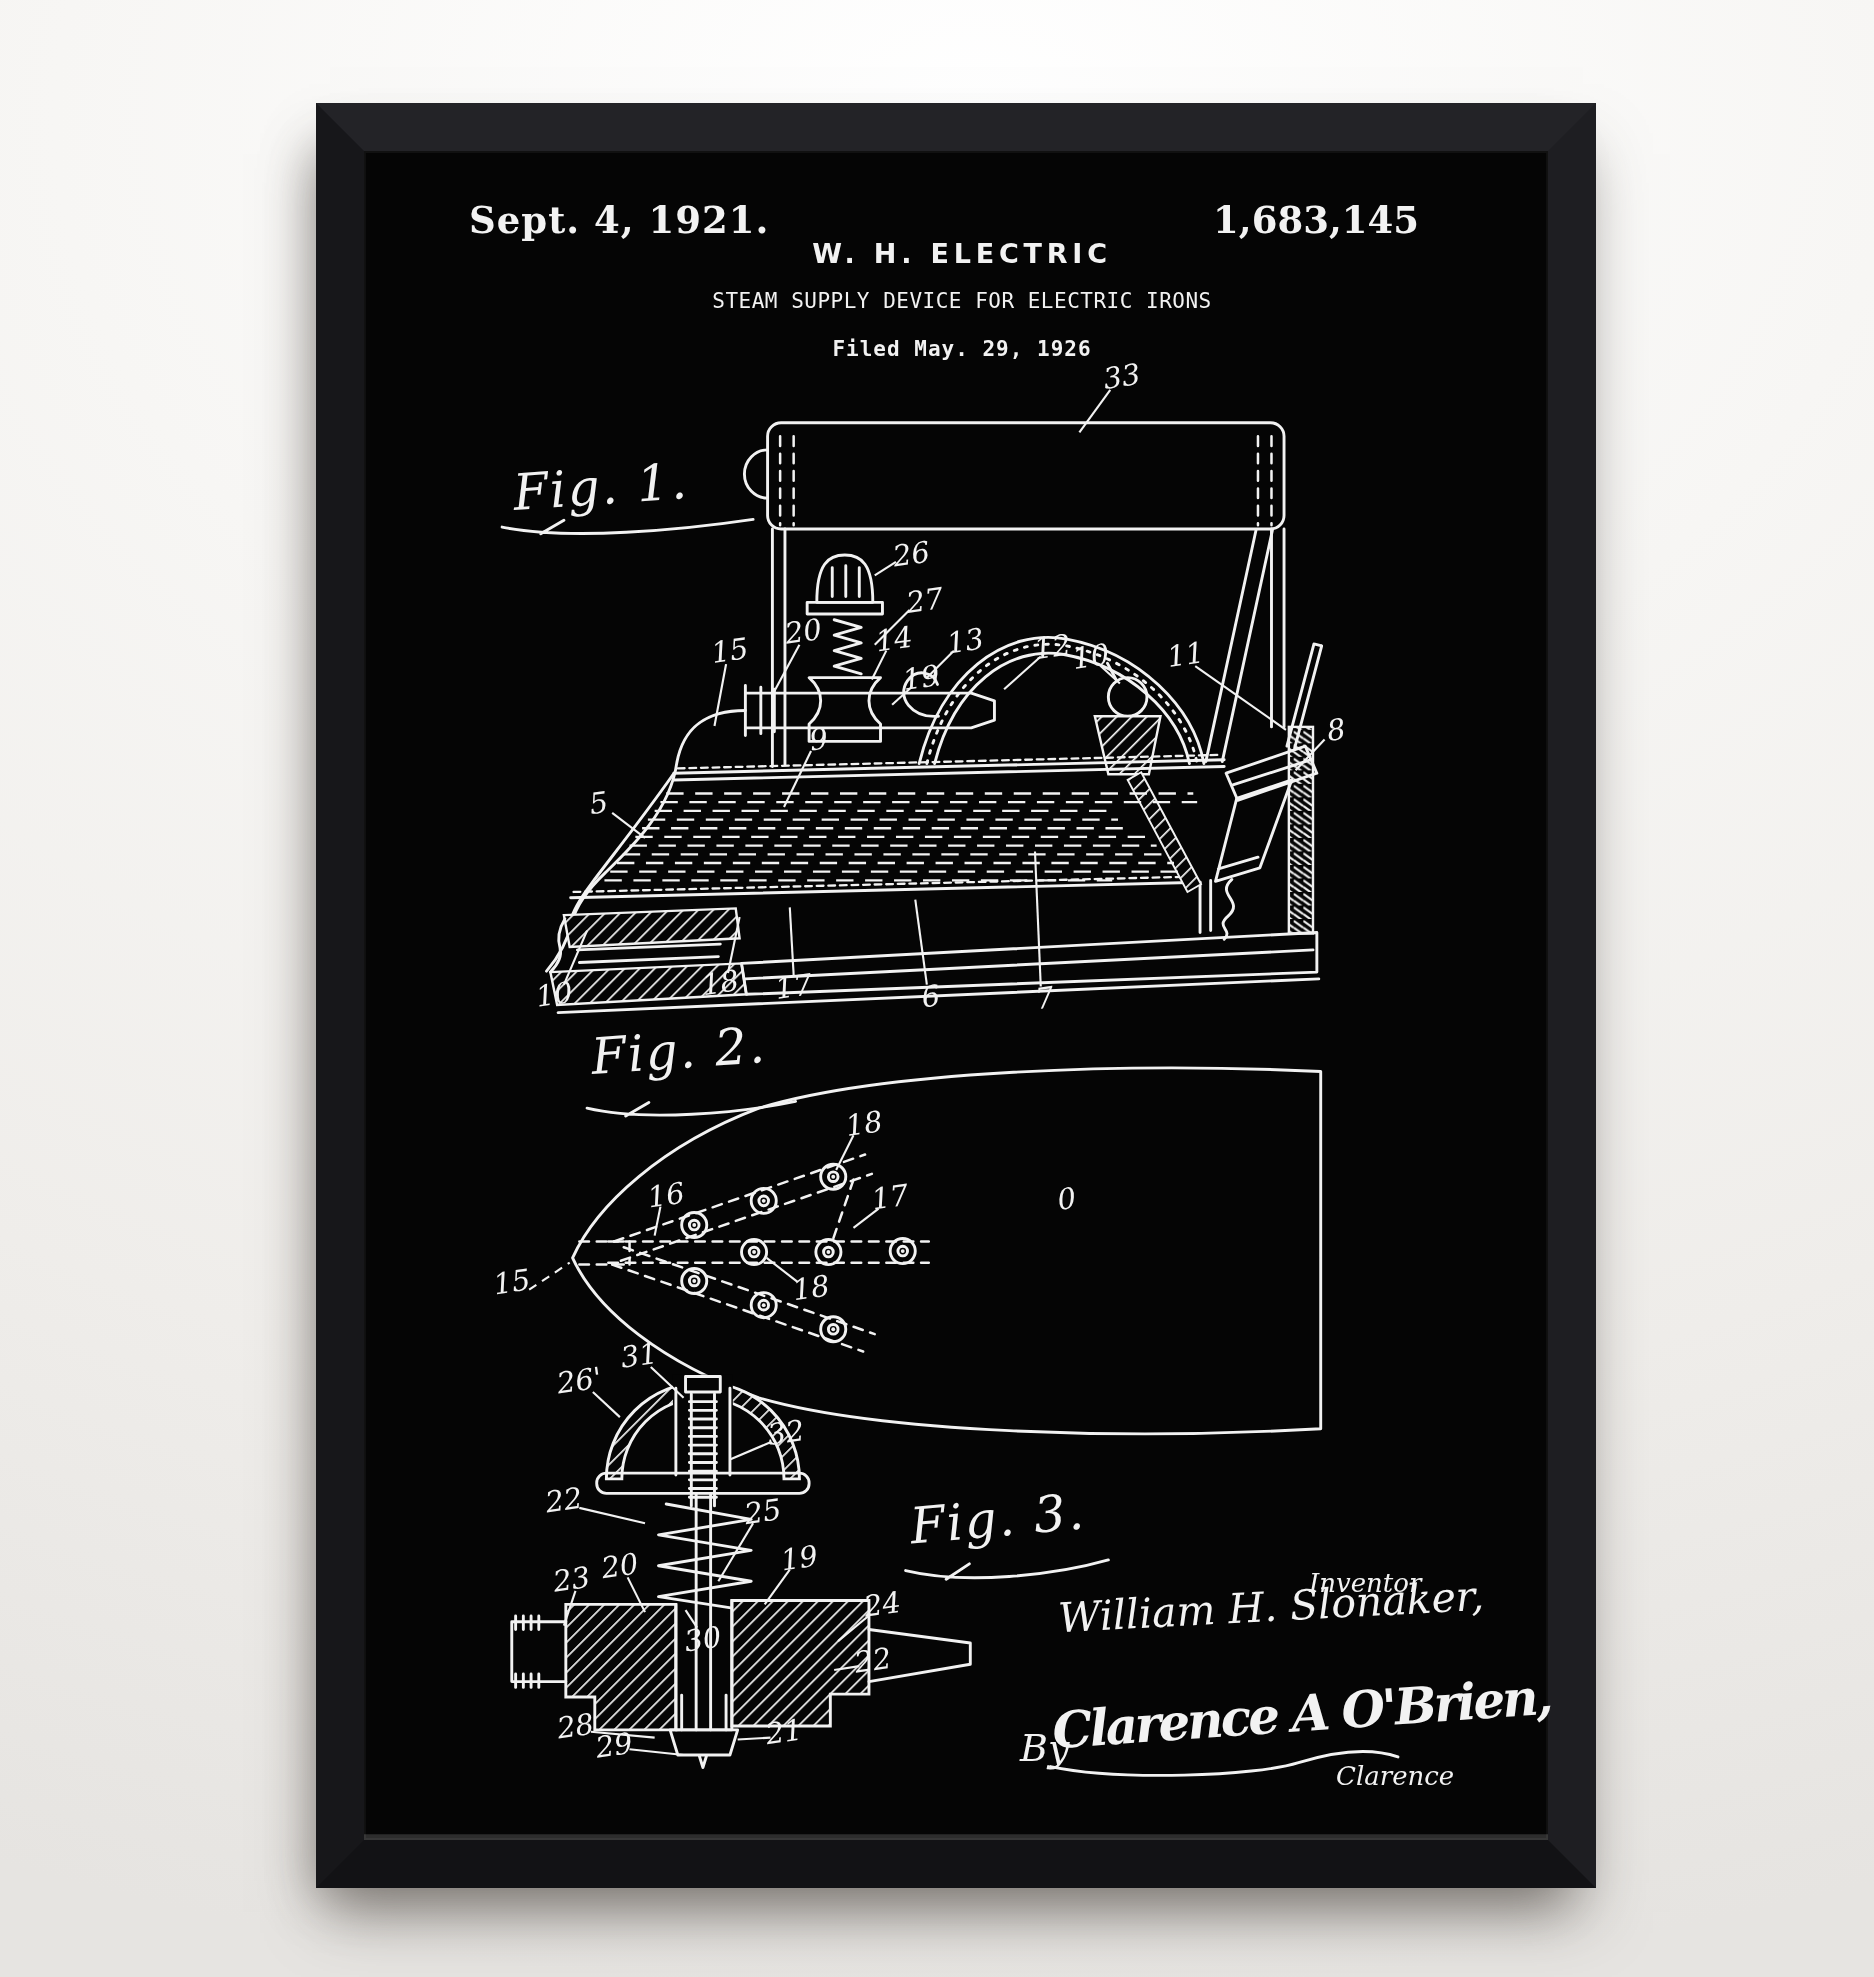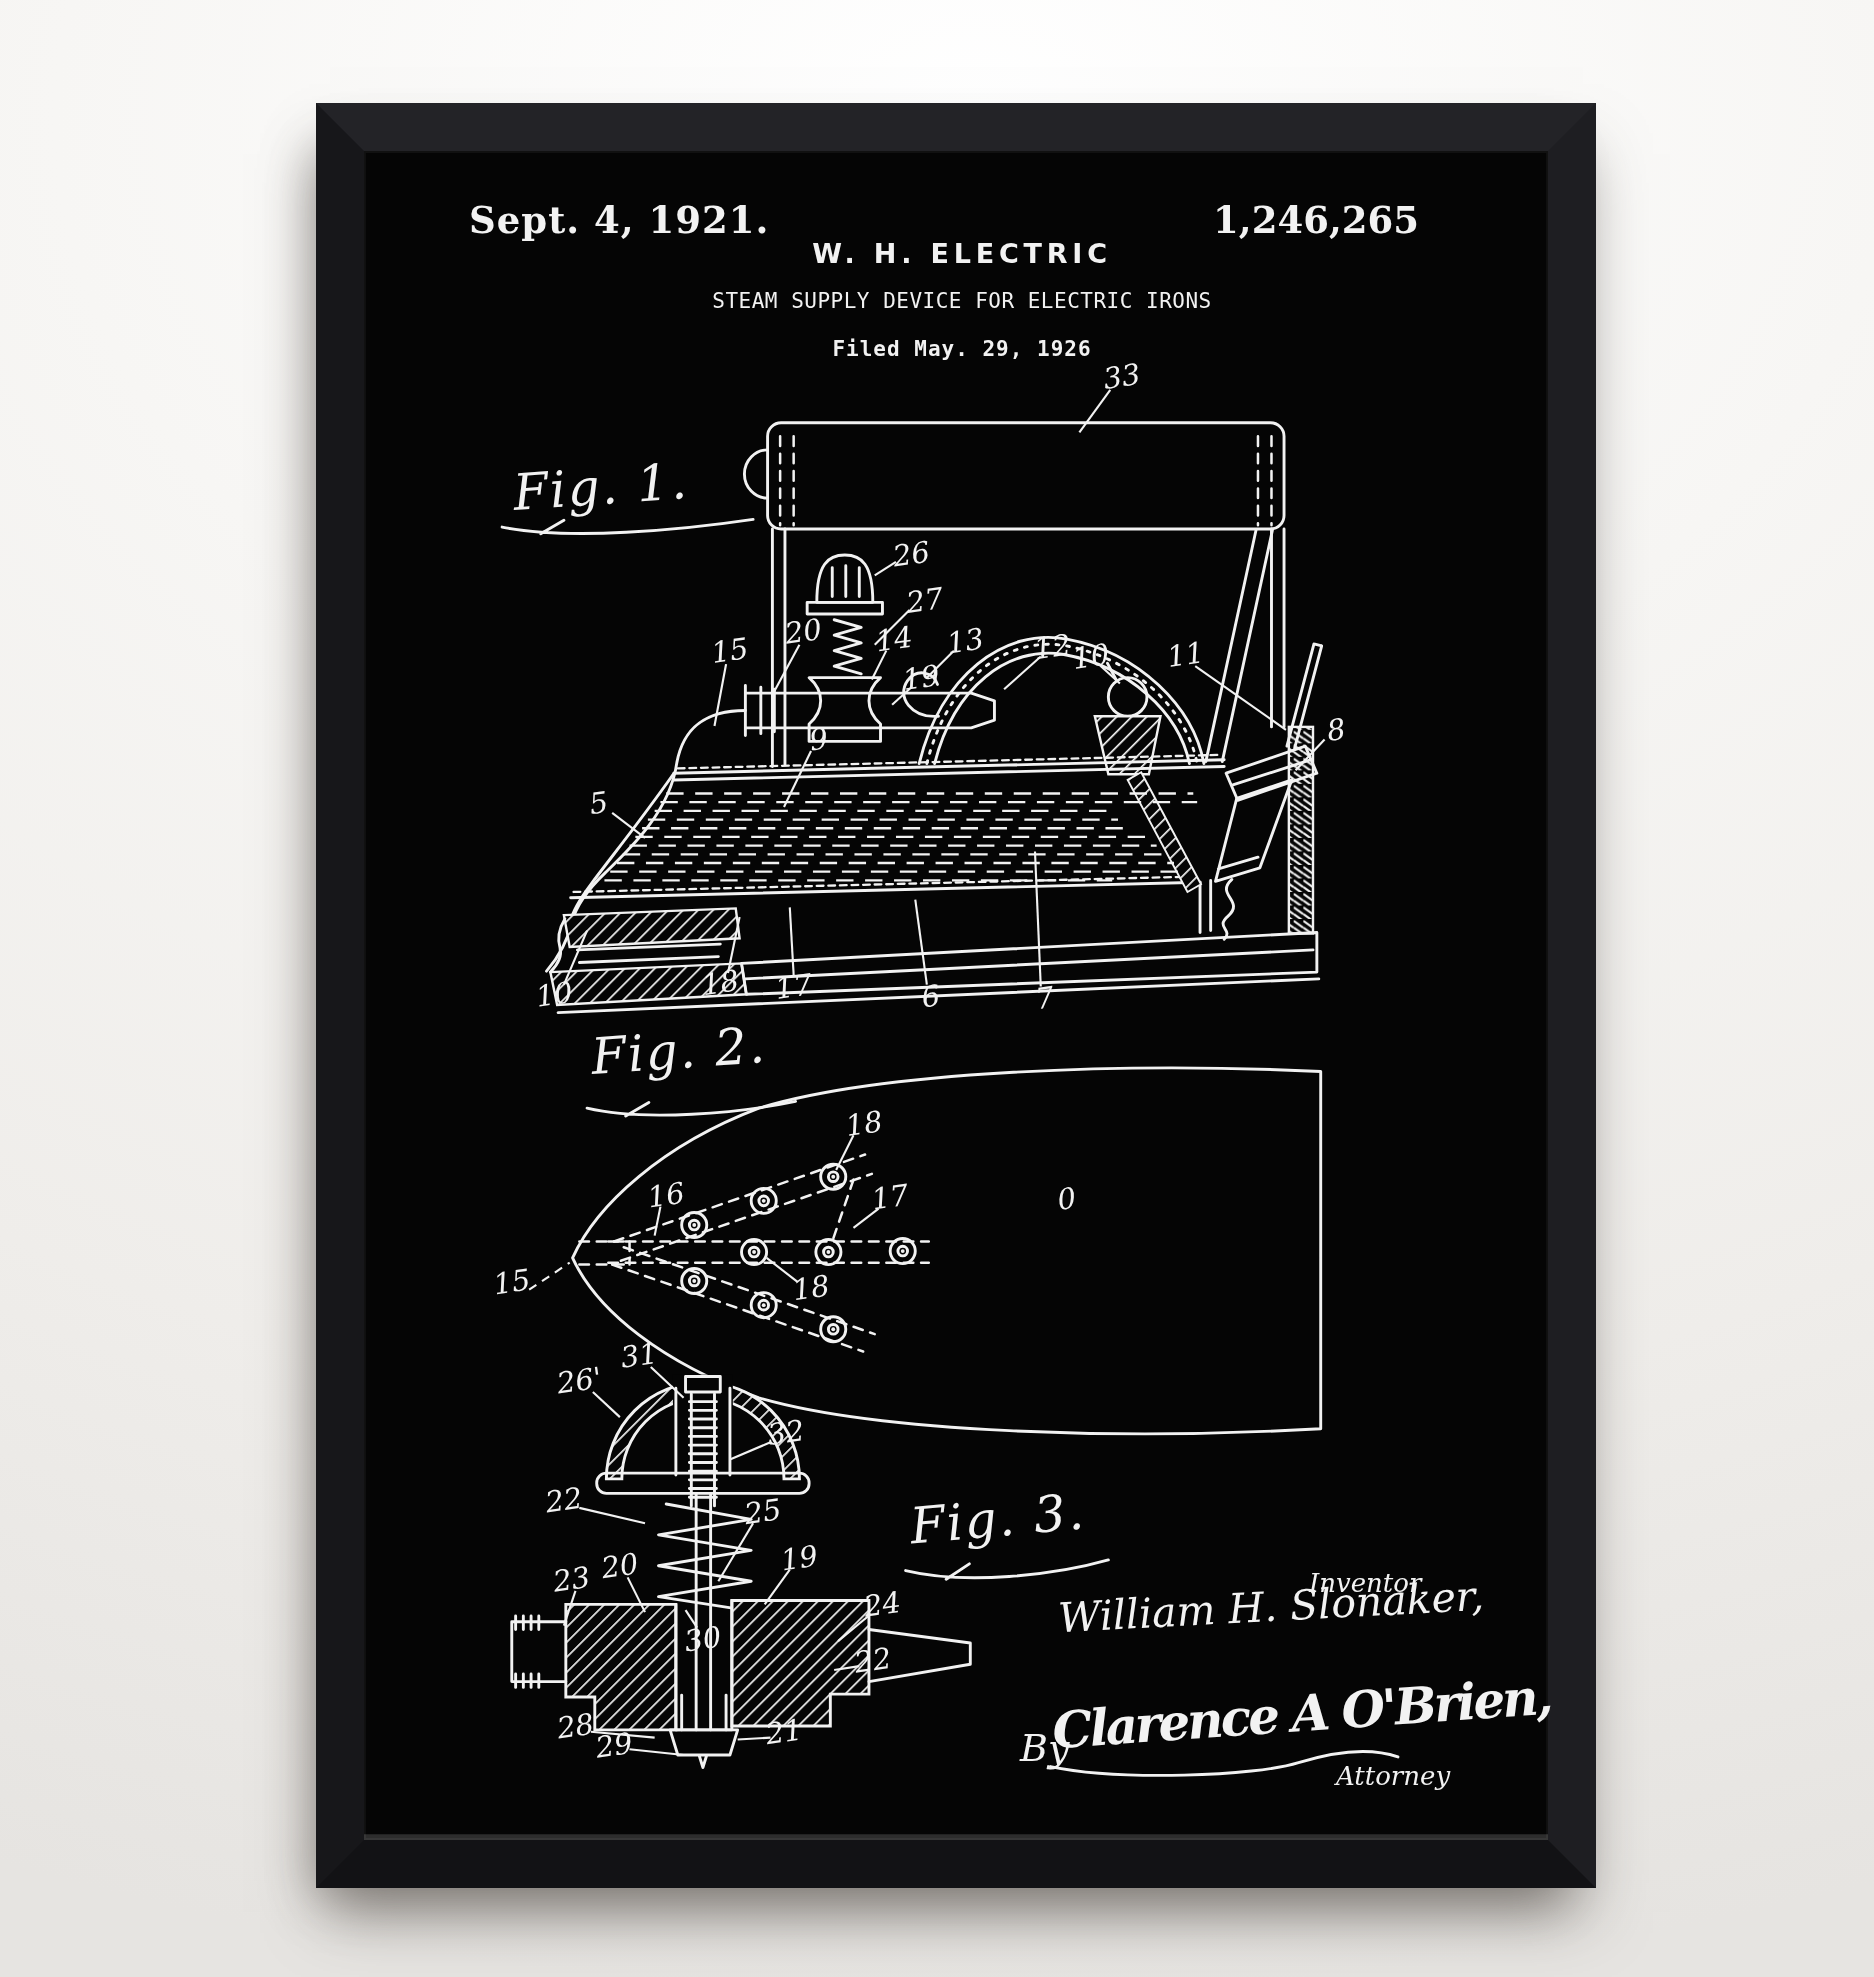--- a/index.html
+++ b/index.html
@@ -267,29 +267,29 @@
         <line x1="612" y1="1794" x2="678" y2="1800" class="leader"></line>
         <text x="596" y="1788" class="ref" transform="rotate(-8 596 1788)">28</text>
         <line x1="798" y1="1800" x2="764" y2="1802" class="leader"></line>
         <text x="812" y="1794" class="ref" transform="rotate(-8 812 1794)">21</text>
         <line x1="652" y1="1812" x2="708" y2="1818" class="leader"></line>
         <text x="636" y="1808" class="ref" transform="rotate(-8 636 1808)">29</text>
       </g>
   </svg>
 
   <div class="txt date">Sept. 4, 1921.</div>
-  <div class="txt patent-num">1,246,265</div>
+  <div class="txt patent-num">1,683,145</div>
   <div class="txt center-line inv-header">W. H. ELECTRIC</div>
   <div class="txt center-line title-line">STEAM SUPPLY DEVICE FOR ELECTRIC IRONS</div>
   <div class="txt center-line filed-line">Filed May. 29, 1926</div>
 
   <div class="txt caption cap1">Fig. 1.</div>
   <div class="txt caption cap2">Fig. 2.</div>
   <div class="txt caption cap3">Fig. 3.</div>
 
   <div class="txt inventor-label">Inventor</div>
   <div class="txt inventor-name">William H. Slonaker,</div>
   <div class="txt by-label">By</div>
   <div class="txt attorney-sig">Clarence A O'Brien,</div>
-  <div class="txt attorney-label">Attorney</div>
+  <div class="txt attorney-label">Clarence</div>
 
 </div>
 
 
 </body></html>

